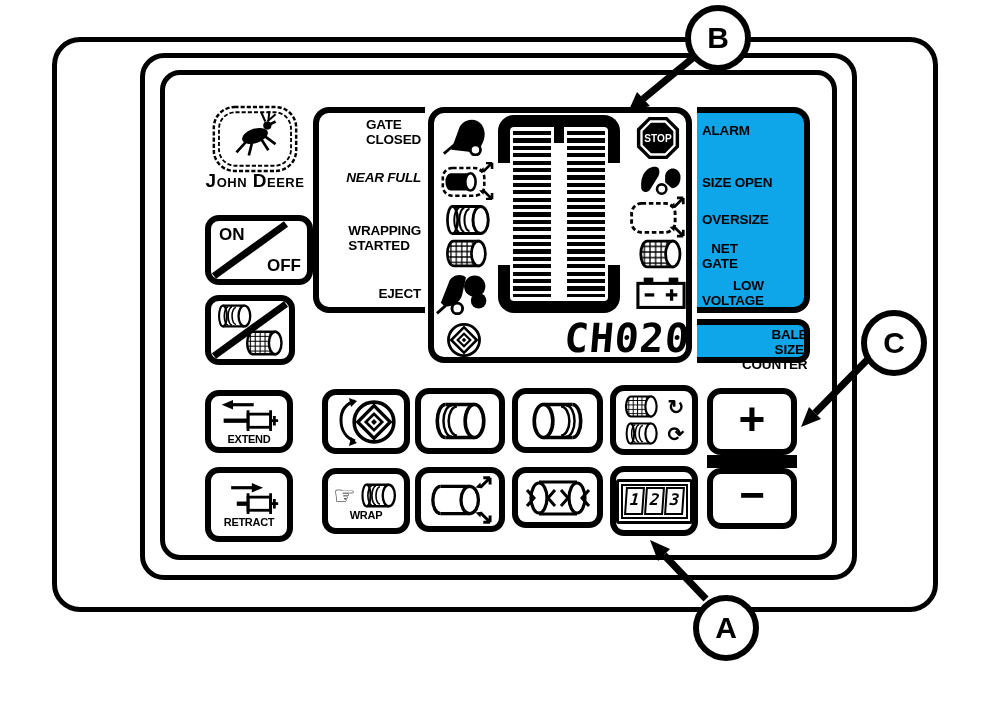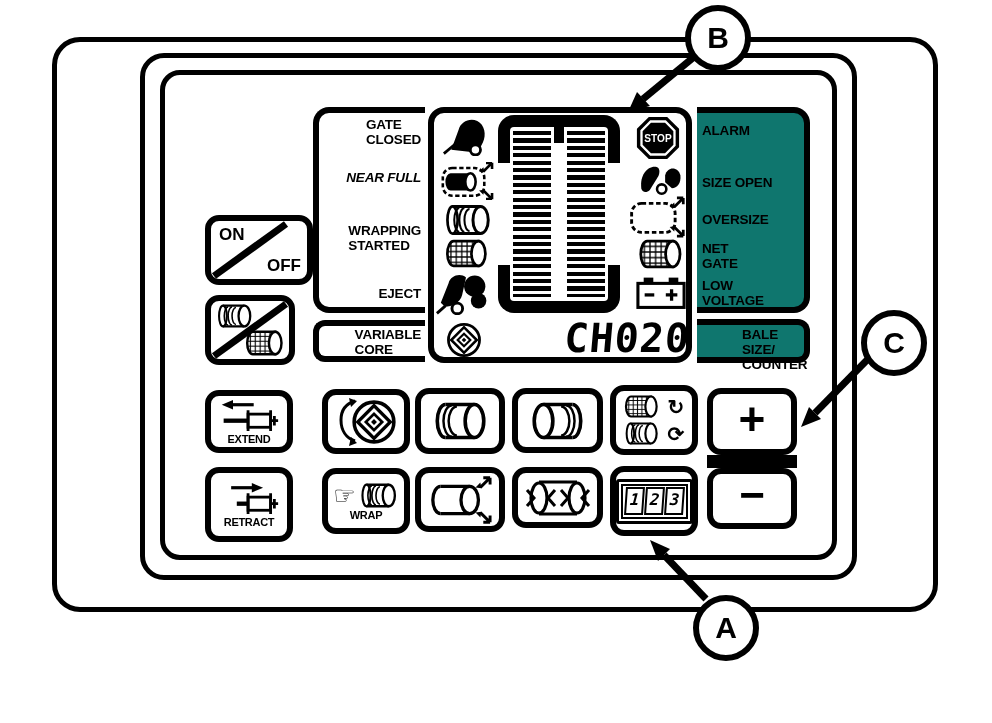--- a/index.html
+++ b/index.html
@@ -3,21 +3,21 @@
 <meta charset="utf-8">
 <style>
   html,body{margin:0;padding:0;background:#fff;}
   .stage{position:relative;width:992px;height:723px;background:#fff;overflow:hidden;
          font-family:"Liberation Sans",sans-serif;color:#000;}
   .abs{position:absolute;box-sizing:border-box;}
   .frame{position:absolute;box-sizing:border-box;border:5px solid #000;background:transparent;}
   .btn{position:absolute;box-sizing:border-box;border:6px solid #000;border-radius:14px;background:#fff;
        display:flex;align-items:center;justify-content:center;flex-direction:column;padding:0;}
   .panelL{position:absolute;box-sizing:border-box;border:6px solid #000;border-right:0;background:#fff;}
-  .panelR{position:absolute;box-sizing:border-box;border:6px solid #000;border-left:0;background:#0f766e;}
+  .panelR{position:absolute;box-sizing:border-box;border:6px solid #000;border-left:0;background:#0ea5e9;text-align:right;}
   .plabel{position:absolute;font-weight:700;font-size:13.5px;line-height:1.12;letter-spacing:-0.2px;
           white-space:pre-line;}
   .ralign{text-align:left;}
   .lcd{font-family:"DejaVu Sans Mono",monospace;font-weight:700;}
   .digit{display:inline-block;width:15px;height:24px;border:2.5px solid #000;margin:0 0.5px;
          font:italic 700 16px/22px "DejaVu Sans Mono",monospace;text-align:center;transform:skewX(-4deg);}
   .stripes{position:absolute;background:repeating-linear-gradient(to bottom,#000 0 4.2px,#fff 4.2px 7.4px);}
   .callout{position:absolute;width:54px;height:54px;border:6px solid #000;border-radius:50%;background:#fff;
            display:flex;align-items:center;justify-content:center;font-weight:700;font-size:30px;z-index:60;}
   .btnlabel{font-weight:700;font-size:11px;letter-spacing:-0.3px;}
@@ -56,20 +56,34 @@
         <rect x="16.5" y="16.5" width="11" height="11" transform="rotate(45 22 22)" fill="none" stroke="#000" stroke-width="2.6"></rect>
         <rect x="20" y="20" width="4" height="4" transform="rotate(45 22 22)" fill="#000"></rect>
       </symbol>
     </defs>
   </svg>
 
   <div class="frame" style="left:52px;top:37px;width:886px;height:575px;border-radius:28px;"></div>
   <div class="frame" style="left:140px;top:53px;width:717px;height:527px;border-radius:24px;"></div>
   <div class="frame" style="left:160px;top:70px;width:677px;height:490px;border-radius:20px;"></div>
 
+  <div class="abs" style="left:210px;top:104px;width:90px;height:70px;">
+    <svg width="90" height="70" viewBox="0 0 86 68">
+      <rect x="3" y="3" width="80" height="62" rx="20" fill="none" stroke="#000" stroke-width="2.4" stroke-dasharray="4 2"></rect>
+      <rect x="8" y="8" width="70" height="52" rx="16" fill="none" stroke="#000" stroke-width="1.8" stroke-dasharray="4 2"></rect>
+      <g>
+        <ellipse cx="43" cy="31" rx="13" ry="7" transform="rotate(-18 43 31)" fill="#000"></ellipse>
+        <circle cx="55" cy="21" r="4" fill="#000"></circle>
+        <path d="M55,21 L63,17" stroke="#000" stroke-width="2.6"></path>
+        <path d="M53,17 L49,8 M56,16 L57,7 M55,17 L63,10" stroke="#000" stroke-width="2"></path>
+        <path d="M34,37 L25,47 M40,38 L37,50 M49,34 L56,45 M52,31 L63,39" stroke="#000" stroke-width="2.6"></path>
+      </g>
+    </svg>
+    <div style="position:absolute;left:-14px;top:66px;width:118px;text-align:center;font-variant:small-caps;font-weight:700;font-size:19px;letter-spacing:0.5px;">John Deere</div>
+  </div>
 
   <div class="btn" style="left:205px;top:215px;width:108px;height:70px;">
     <svg class="abs" style="left:0;top:0" width="78" height="58" viewBox="0 0 78 58">
       <line x1="3" y1="55" x2="75" y2="3" stroke="#000" stroke-width="7"></line>
     </svg>
     <span style="position:absolute;left:8px;top:4px;font-weight:700;font-size:17px;">ON</span>
     <span style="position:absolute;right:6px;bottom:3px;font-weight:700;font-size:17px;">OFF</span>
   </div>
 
   <div class="btn" style="left:205px;top:295px;width:90px;height:70px;">
@@ -84,24 +98,20 @@
     </svg>
   </div>
 
   <div class="panelL" style="left:313px;top:107px;width:112px;height:206px;border-radius:16px 0 0 16px;">
     <div class="plabel ralign" style="top:4px;right:4px;">GATE
 CLOSED</div>
     <div class="plabel ralign" style="top:57px;right:4px;font-style:italic;">NEAR FULL</div>
     <div class="plabel ralign" style="top:110px;right:4px;">WRAPPING
 STARTED</div>
     <div class="plabel ralign" style="top:173px;right:4px;">EJECT</div>
-  </div>
-  <div class="panelL" style="left:313px;top:320px;width:112px;height:42px;border-radius:12px 0 0 12px;">
-    <div class="plabel ralign" style="top:1px;right:4px;">VARIABLE
-CORE</div>
   </div>
 
   <div class="panelR" style="left:697px;top:107px;width:113px;height:206px;border-radius:0 16px 16px 0;">
     <div class="plabel" style="top:10px;left:5px;">ALARM</div>
     <div class="plabel" style="top:62px;left:5px;">SIZE OPEN</div>
     <div class="plabel" style="top:99px;left:5px;">OVERSIZE</div>
     <div class="plabel" style="top:128px;left:5px;">NET
 GATE</div>
     <div class="plabel" style="top:165px;left:5px;">LOW
 VOLTAGE</div>

